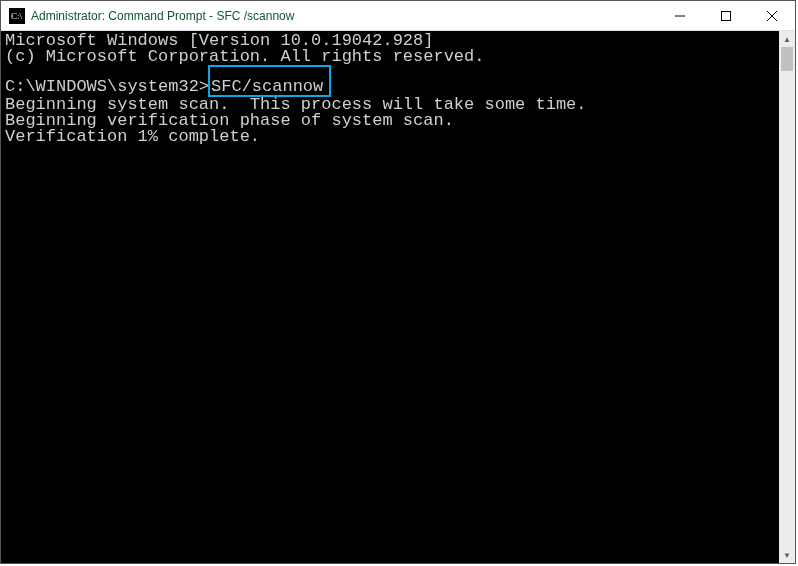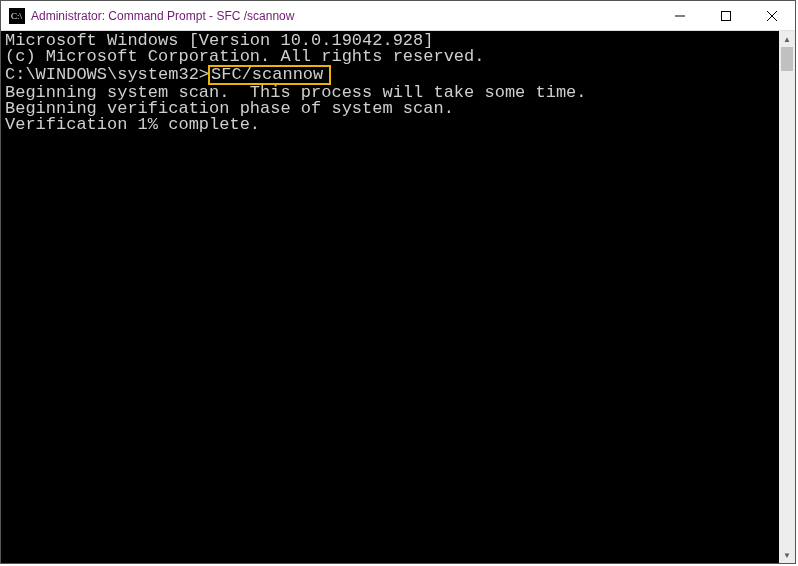--- a/index.html
+++ b/index.html
@@ -31,21 +31,21 @@
   .titlebar .icon {
     width: 16px;
     height: 16px;
     margin-right: 6px;
     display:flex;
     align-items:center;
     justify-content:center;
   }
   .titlebar .title {
     font-size: 12px;
-    color: #701a75;
+    color: #14532d;
     flex: 1;
   }
   .win-controls {
     display: flex;
     height: 100%;
   }
   .win-btn {
     width: 46px;
     height: 100%;
     display: flex;
@@ -85,23 +85,23 @@
     background: #c0c0c0;
   }
   .scroll-arrow {
     position:absolute;
     left:0; width:16px; height:16px;
     display:flex;align-items:center;justify-content:center;
     color:#606060;
     font-size:8px;
   }
   .highlight-box {
-    border: 2px solid #eab308;
+    border: 2px solid #0ea5e9;
     display: inline-block;
-    padding: 0px 6px 0px 1px;
+    padding: 12px 6px 0px 1px;
     margin-left: -1px;
     line-height:16px;
   }
   .line { display:block; }
 </style>
 </head>
 <body>
 
 <div class="window">
   <div class="titlebar">

